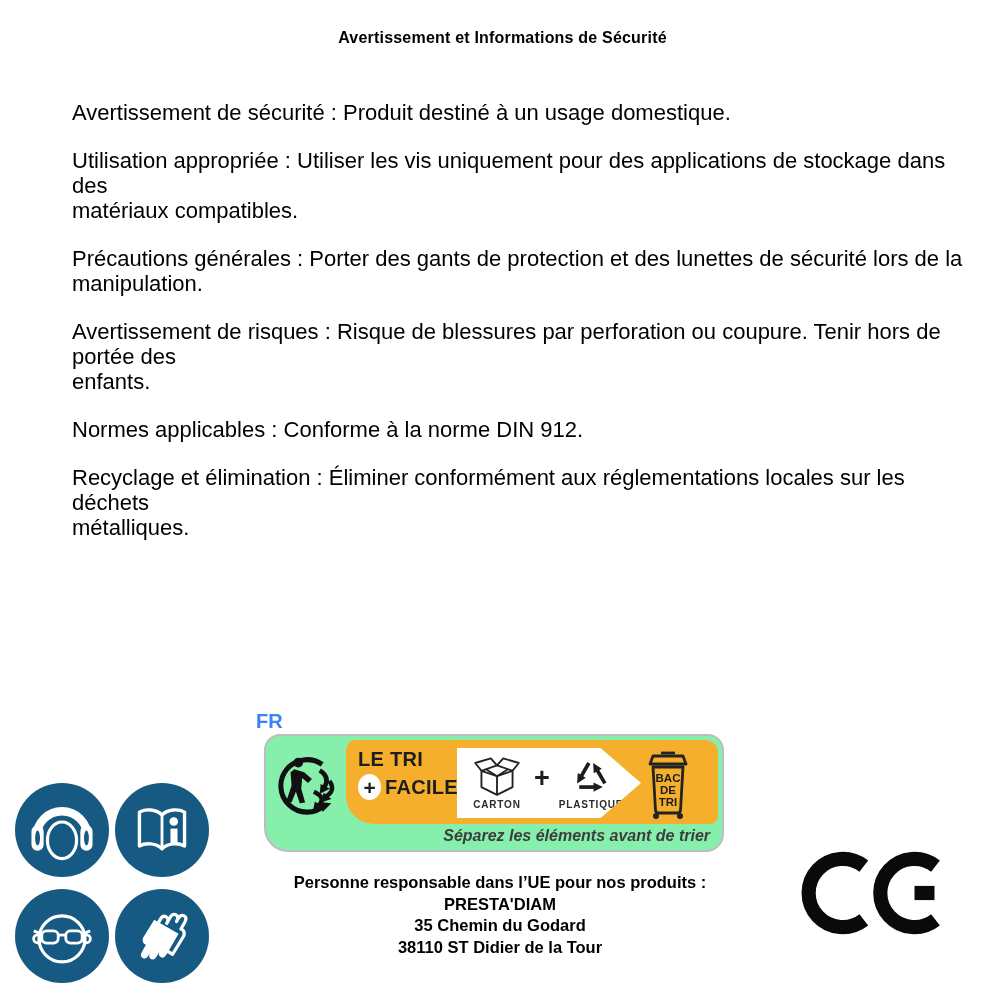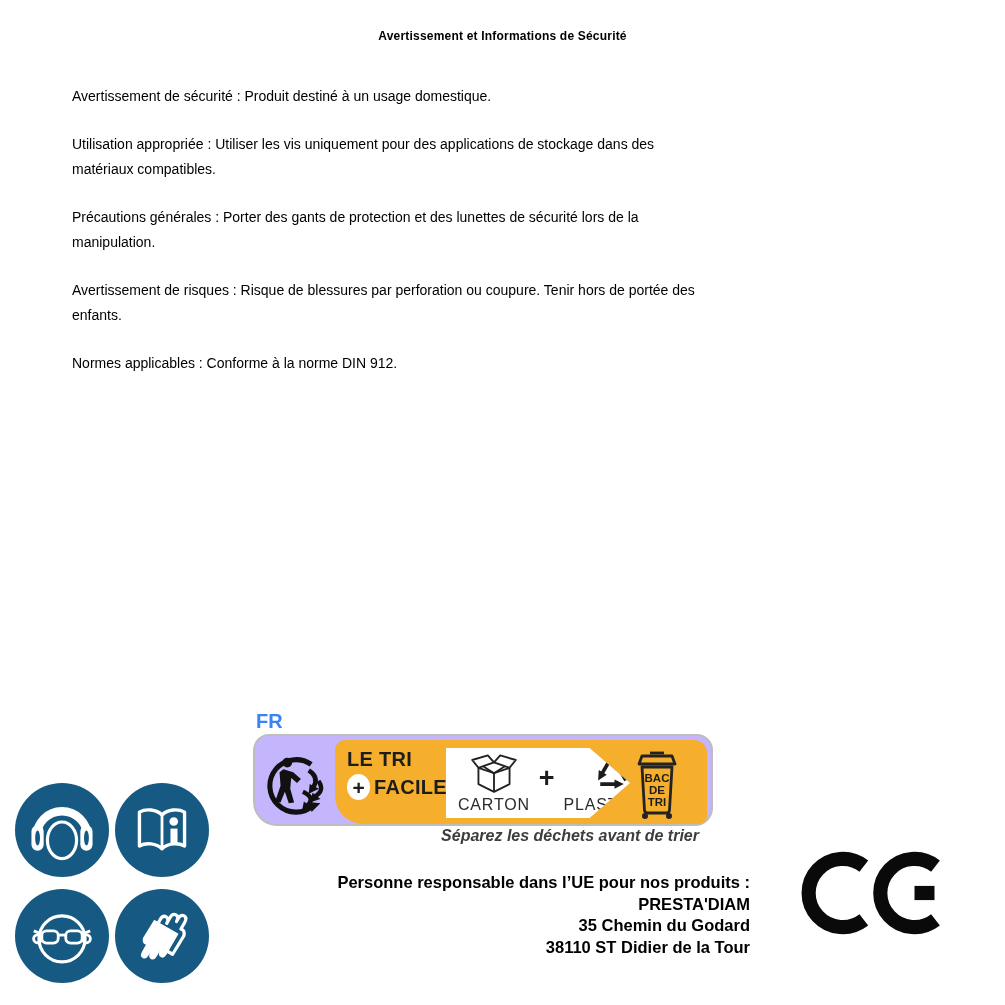--- a/index.html
+++ b/index.html
@@ -1,51 +1,51 @@
 <!DOCTYPE html>
 <html><head>
 <meta charset="utf-8">
 <style>
   html,body{margin:0;padding:0;background:#fff;}
   #page{position:relative;width:1005px;height:1005px;background:#ffffff;overflow:hidden;
         font-family:"Liberation Sans",sans-serif;color:#000;}
   
   .doc-title{position:absolute;top:29px;left:0;width:1005px;text-align:center;
-             font-size:12px;font-weight:bold;letter-spacing:0.2px;}
+             font-size:16px;font-weight:bold;letter-spacing:0.2px;}
   .doc-body{position:absolute;top:84px;left:72px;width:900px;}
-  .doc-body p{margin:0 0 23px 0;font-size:14px;line-height:25px;white-space:pre-line;}
+  .doc-body p{margin:16px 0 23px 0;font-size:22px;line-height:25px;white-space:pre-line;}
   
   .iso-icon{position:absolute;width:94px;height:94px;}
   .iso-icon svg{display:block;width:94px;height:94px;}
   
   .fr-tag{position:absolute;left:256px;top:710px;font-size:20px;font-weight:bold;color:#3b82f6;}
-  .tri-box{position:absolute;left:253px;top:734px;width:460px;height:92px;background:#c4b5fd;
+  .tri-box{position:absolute;left:264px;top:734px;width:460px;height:118px;background:#86efac;
            border:2px solid #bdbdbd;border-radius:16px 16px 18px 24px;box-sizing:border-box;}
   .tri-inner{position:absolute;inset:0;}
   .triman{position:absolute;left:9px;top:10px;width:70px;height:84px;}
   .tri-yellow{position:absolute;left:80px;top:4px;right:4px;height:84px;background:#F5AF2D;
               border-radius:10px 13px 8px 28px;}
   .tri-headline{position:absolute;left:92px;top:12px;width:100px;color:#1d1d1b;}
   .tri-headline .l1{font-size:20px;font-weight:bold;letter-spacing:0.3px;}
   .tri-headline .l2{display:flex;align-items:center;margin-top:3px;}
   .plus-circle{width:26px;height:26px;border-radius:50%;background:#fff;color:#1d1d1b;
                display:flex;align-items:center;justify-content:center;font-size:21px;
                font-weight:bold;margin-right:4px;line-height:1;}
   .tri-headline .facile{font-size:20px;font-weight:bold;letter-spacing:0.3px;}
   .tri-arrow{position:absolute;left:191px;top:12px;width:184px;height:70px;background:#fff;
              clip-path:polygon(0 0,78% 0,100% 50%,78% 100%,0 100%);
              display:flex;align-items:center;justify-content:flex-start;gap:9px;padding-left:12px;box-sizing:border-box;}
   .mat{display:flex;flex-direction:column;align-items:center;}
-  .mat .mat-label{font-size:16px;font-weight:normal;letter-spacing:0.8px;color:#2b2b2b;margin-top:1px;}
+  .mat .mat-label{font-size:10px;font-weight:bold;letter-spacing:0.8px;color:#2b2b2b;margin-top:1px;}
   .mat-plus{font-size:27px;font-weight:bold;color:#1d1d1b;margin-top:-10px;}
   .bin{position:absolute;left:379px;top:14px;width:46px;height:70px;text-align:center;}
   .tagline{position:absolute;right:12px;top:91px;font-size:16px;font-style:italic;
            font-weight:bold;color:#3d3d3d;}
   
-  .address{position:absolute;left:250px;top:872px;width:500px;text-align:right;
+  .address{position:absolute;left:250px;top:872px;width:500px;text-align:center;
            font-size:16.5px;font-weight:bold;line-height:21.5px;color:#000;}
   
   .ce{position:absolute;left:801px;top:848px;width:142px;height:90px;}
   .stroke-w{stroke:#fff;fill:none;}
 </style>
 </head>
 <body>
 
 <div id="page">
 
@@ -53,20 +53,22 @@
 
   <div class="doc-body">
     <p>Avertissement de sécurité : Produit destiné à un usage domestique.</p>
     <p>Utilisation appropriée : Utiliser les vis uniquement pour des applications de stockage dans des
 matériaux compatibles.</p>
     <p>Précautions générales : Porter des gants de protection et des lunettes de sécurité lors de la
 manipulation.</p>
     <p>Avertissement de risques : Risque de blessures par perforation ou coupure. Tenir hors de portée des
 enfants.</p>
     <p>Normes applicables : Conforme à la norme DIN 912.</p>
+    <p>Recyclage et élimination : Éliminer conformément aux réglementations locales sur les déchets
+métalliques.</p>
   </div>
 
   <div class="iso-icon" style="left:15px;top:783px;">
     <svg viewBox="0 0 100 100">
       <circle cx="50" cy="50" r="50" fill="#165a84"></circle>
       <path d="M23 57 A27 27 0 0 1 77 57" class="stroke-w" stroke-width="9"></path>
       <ellipse cx="50" cy="61" rx="15.5" ry="19.5" fill="#165a84" stroke="#fff" stroke-width="3.4"></ellipse>
       <rect x="17.5" y="45" width="13" height="27" rx="6.5" fill="#fff"></rect>
       <rect x="69.5" y="45" width="13" height="27" rx="6.5" fill="#fff"></rect>
       <ellipse cx="24" cy="58.5" rx="2.6" ry="8" fill="#165a84"></ellipse>
@@ -179,21 +181,21 @@
             <path d="M8 17 H38 L35.5 60 Q35.5 63 32 63 H14 Q10.5 63 10.5 60 Z"></path>
           </g>
           <circle cx="11" cy="66" r="3" fill="#232323"></circle>
           <circle cx="35" cy="66" r="3" fill="#232323"></circle>
           <text x="23" y="32" text-anchor="middle" font-family="Liberation Sans, sans-serif" font-weight="bold" font-size="11.5" fill="#1d1d1b">BAC</text>
           <text x="23" y="44" text-anchor="middle" font-family="Liberation Sans, sans-serif" font-weight="bold" font-size="11.5" fill="#1d1d1b">DE</text>
           <text x="23" y="56" text-anchor="middle" font-family="Liberation Sans, sans-serif" font-weight="bold" font-size="11.5" fill="#1d1d1b">TRI</text>
         </svg>
       </div>
 
-      <div class="tagline">Séparez les déchets avant de trier</div>
+      <div class="tagline">Séparez les éléments avant de trier</div>
     </div>
   </div>
 
   <div class="address">
     <div>Personne responsable dans l’UE pour nos produits :</div>
     <div>PRESTA'DIAM</div>
     <div>35 Chemin du Godard</div>
     <div>38110 ST Didier de la Tour</div>
   </div>
 

